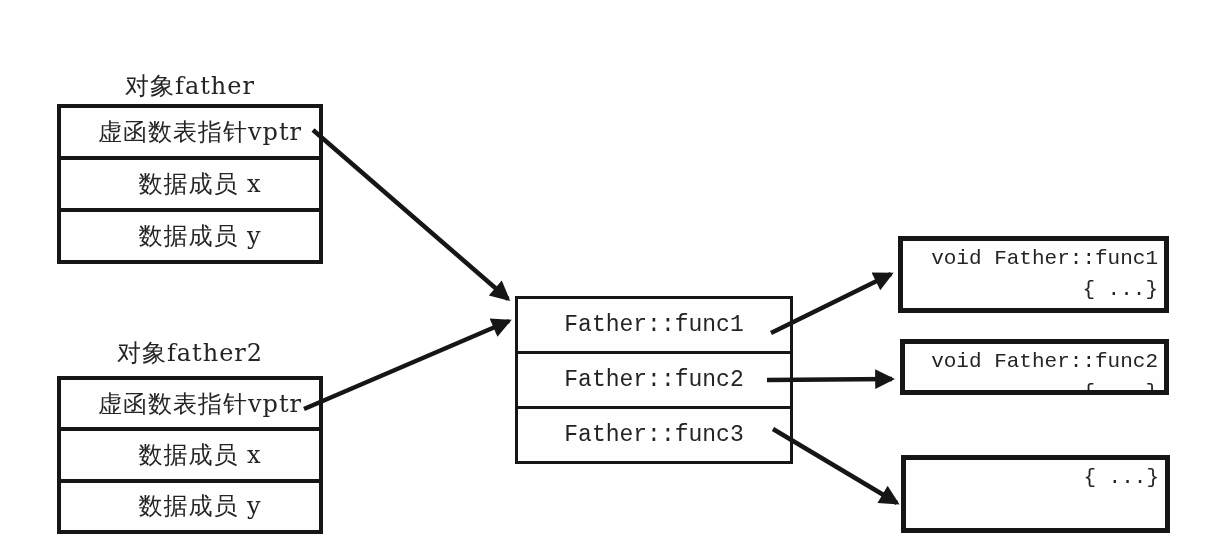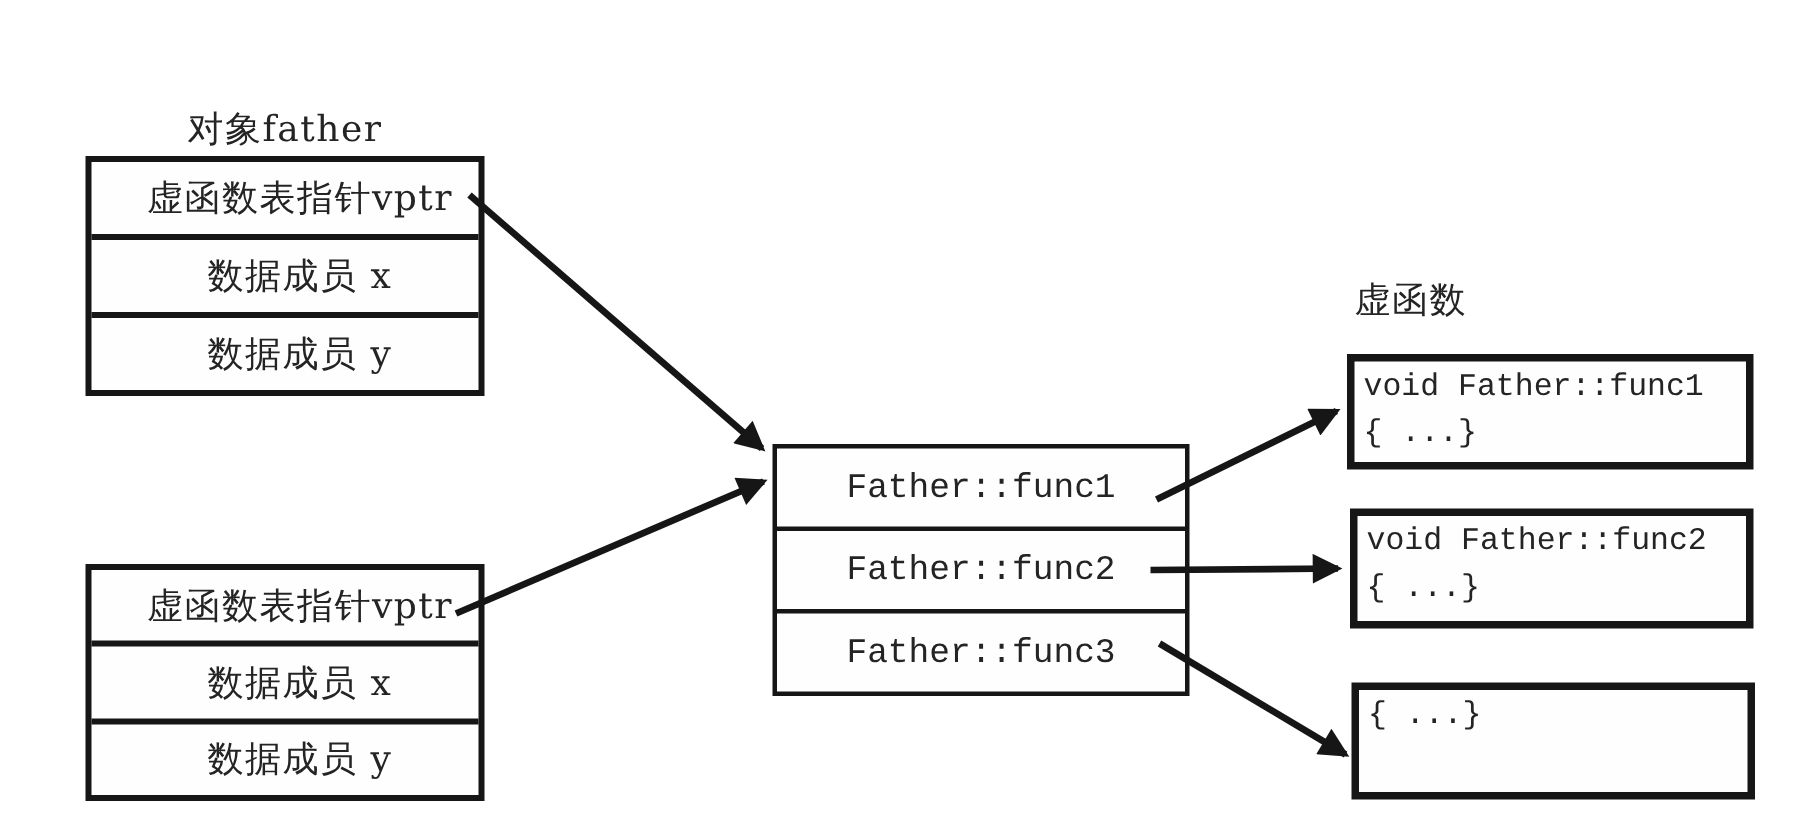--- a/index.html
+++ b/index.html
@@ -68,20 +68,21 @@
   .fn-box {
     box-sizing: border-box;
     border: 5px solid #161616;
     background: #fefefe;
     padding: 2px 6px;
     font-family: "Liberation Mono", "DejaVu Sans Mono", monospace;
     font-size: 21px;
     line-height: 31px;
     white-space: nowrap;
     overflow: hidden;
+    text-align: right;
   }
 
   
   svg.arrows {
     position: absolute;
     left: 0; top: 0;
     width: 1209px; height: 554px;
     pointer-events: none;
   }
   svg.arrows line {
@@ -115,39 +116,39 @@
 
 <div class="canvas">
 
   <div class="abs sec-title" style="left:57px; top:34px; width:266px;">对象father</div>
   <div class="abs record-box" style="left:57px; top:68px; width:266px; height:160px;">
     <div class="row">虚函数表指针vptr</div>
     <div class="row">数据成员 x</div>
     <div class="row">数据成员 y</div>
   </div>
 
+  <div class="abs sec-title" style="left:57px; top:301px; width:266px;">对象father2</div>
   <div class="abs record-box" style="left:57px; top:340px; width:266px; height:158px;">
     <div class="row">虚函数表指针vptr</div>
     <div class="row">数据成员 x</div>
     <div class="row">数据成员 y</div>
   </div>
 
   <div class="abs vtable-box" style="left:515px; top:260px; width:278px; height:168px;">
     <div class="row">Father::func1</div>
     <div class="row">Father::func2</div>
     <div class="row">Father::func3</div>
   </div>
 
-  <div class="abs sec-title" style="left:903px; top:148px; width:100px; text-align:left;">虚函数</div>
 
   <div class="abs fn-box" style="left:898px; top:200px; width:271px; height:77px;">
     <div>void Father::func1</div>
     <div>{ ...}</div>
   </div>
-  <div class="abs fn-box" style="left:900px; top:303px; width:269px; height:80px;">
+  <div class="abs fn-box" style="left:900px; top:303px; width:269px; height:56px;">
     <div>void Father::func2</div>
     <div>{ ...}</div>
   </div>
   <div class="abs fn-box" style="left:901px; top:419px; width:269px; height:78px;">
     <div>{ ...}</div>
   </div>
 
   <svg class="arrows" viewBox="0 0 1209 554" xmlns="http://www.w3.org/2000/svg">
     <defs>
       <marker id="arrowhead" viewBox="0 0 10 10" refX="8.5" refY="5" markerWidth="5" markerHeight="4.4" orient="auto">

